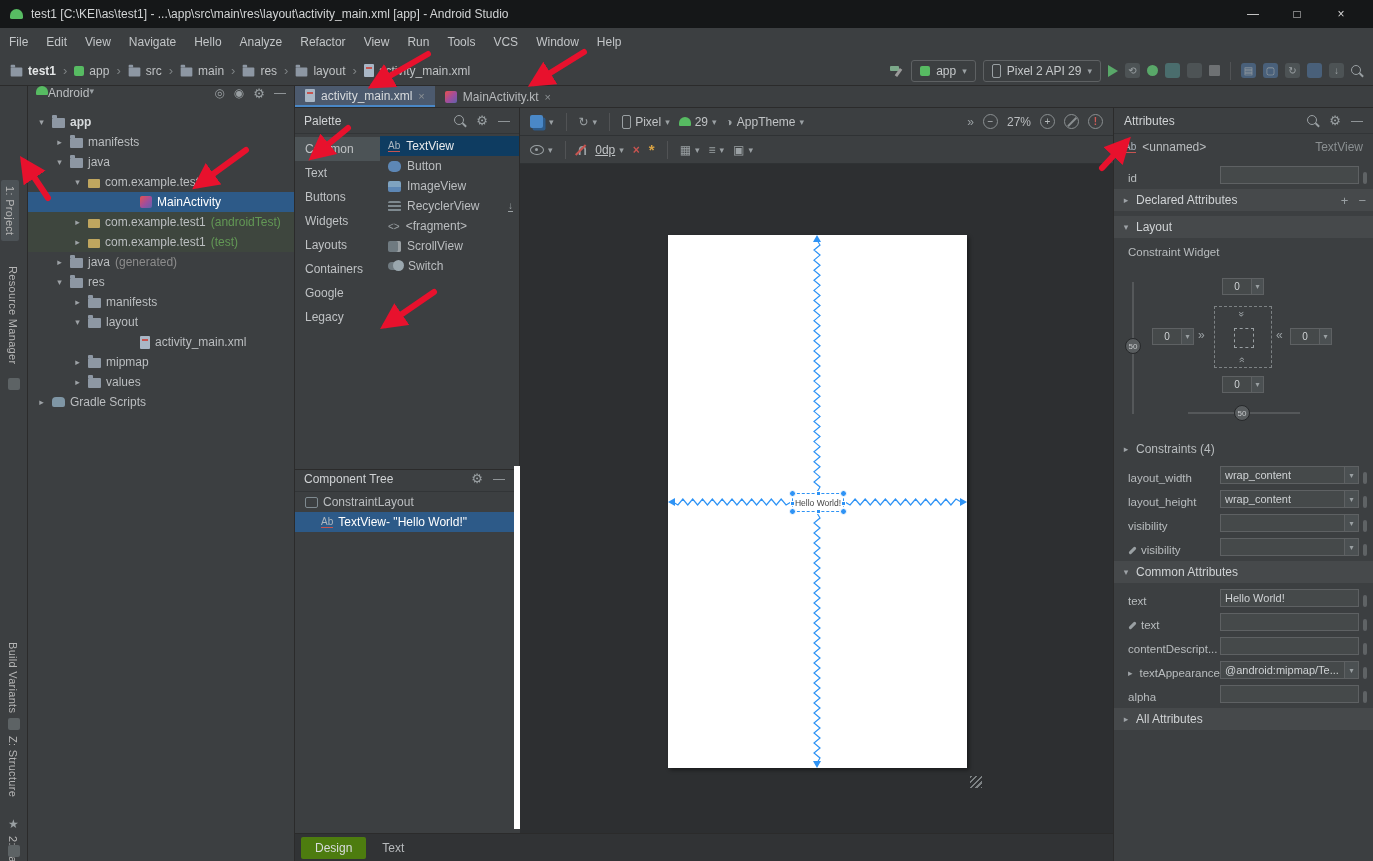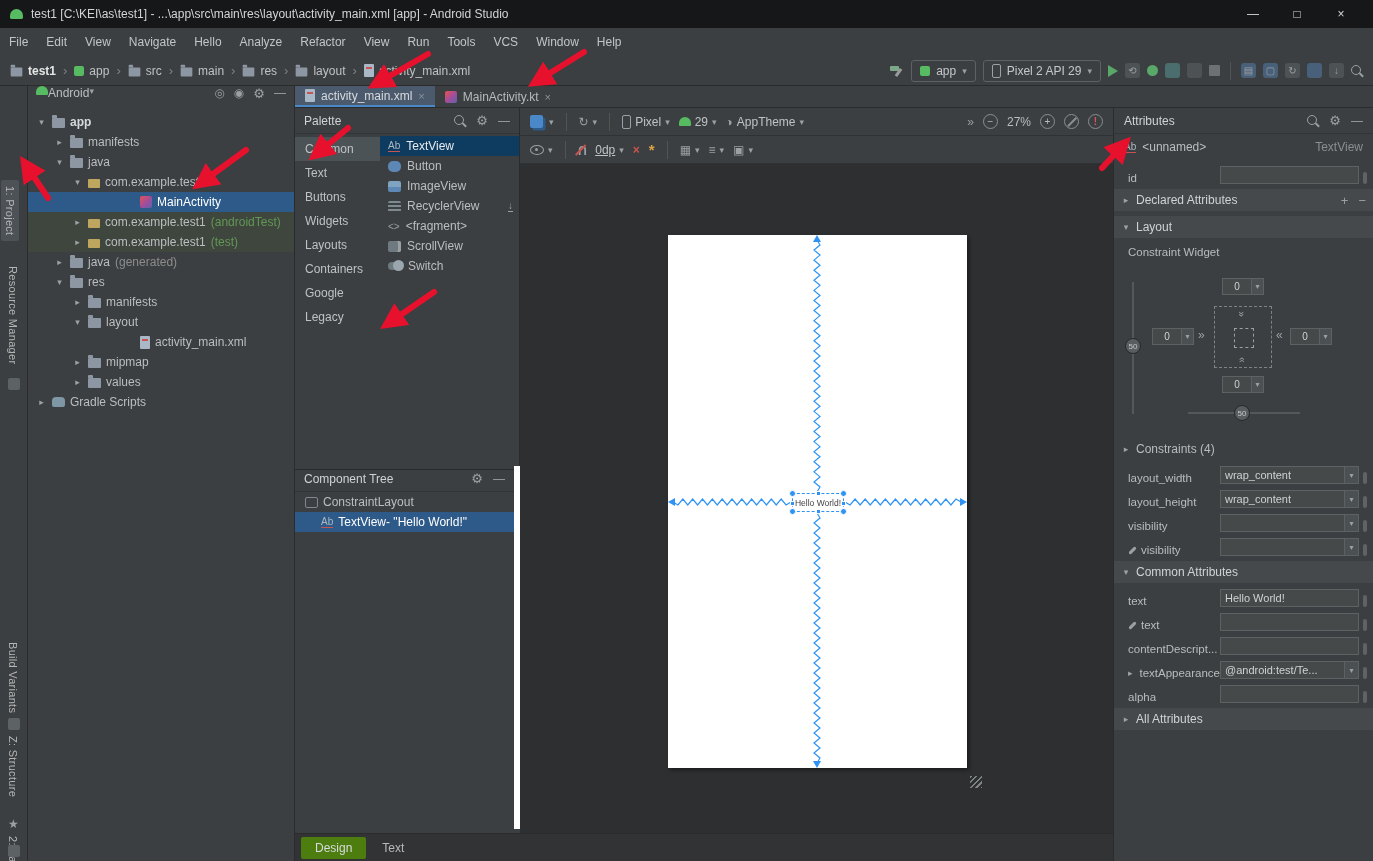--- a/index.html
+++ b/index.html
@@ -673,21 +673,21 @@
         <span class="aval"></span>
       </span>
     <span class="aflag"></span>
   </div>
   <div class="arow">
     <span class="alabel">
         <span class="arr" style="width:8px;color:#9da2a6;font-size:9px">▸</span>
         <span>textAppearance</span>
       </span>
     <span class="actrl">
-        <span class="aval">@android:test/Te...</span>
+        <span class="aval">@android:mipmap/Te...</span>
         <span class="ddarrow">▾</span>
       </span>
     <span class="aflag"></span>
   </div>
   <div class="arow">
     <span class="alabel">alpha</span>
     <span class="actrl">
         <span class="aval"></span>
       </span>
     <span class="aflag"></span>

